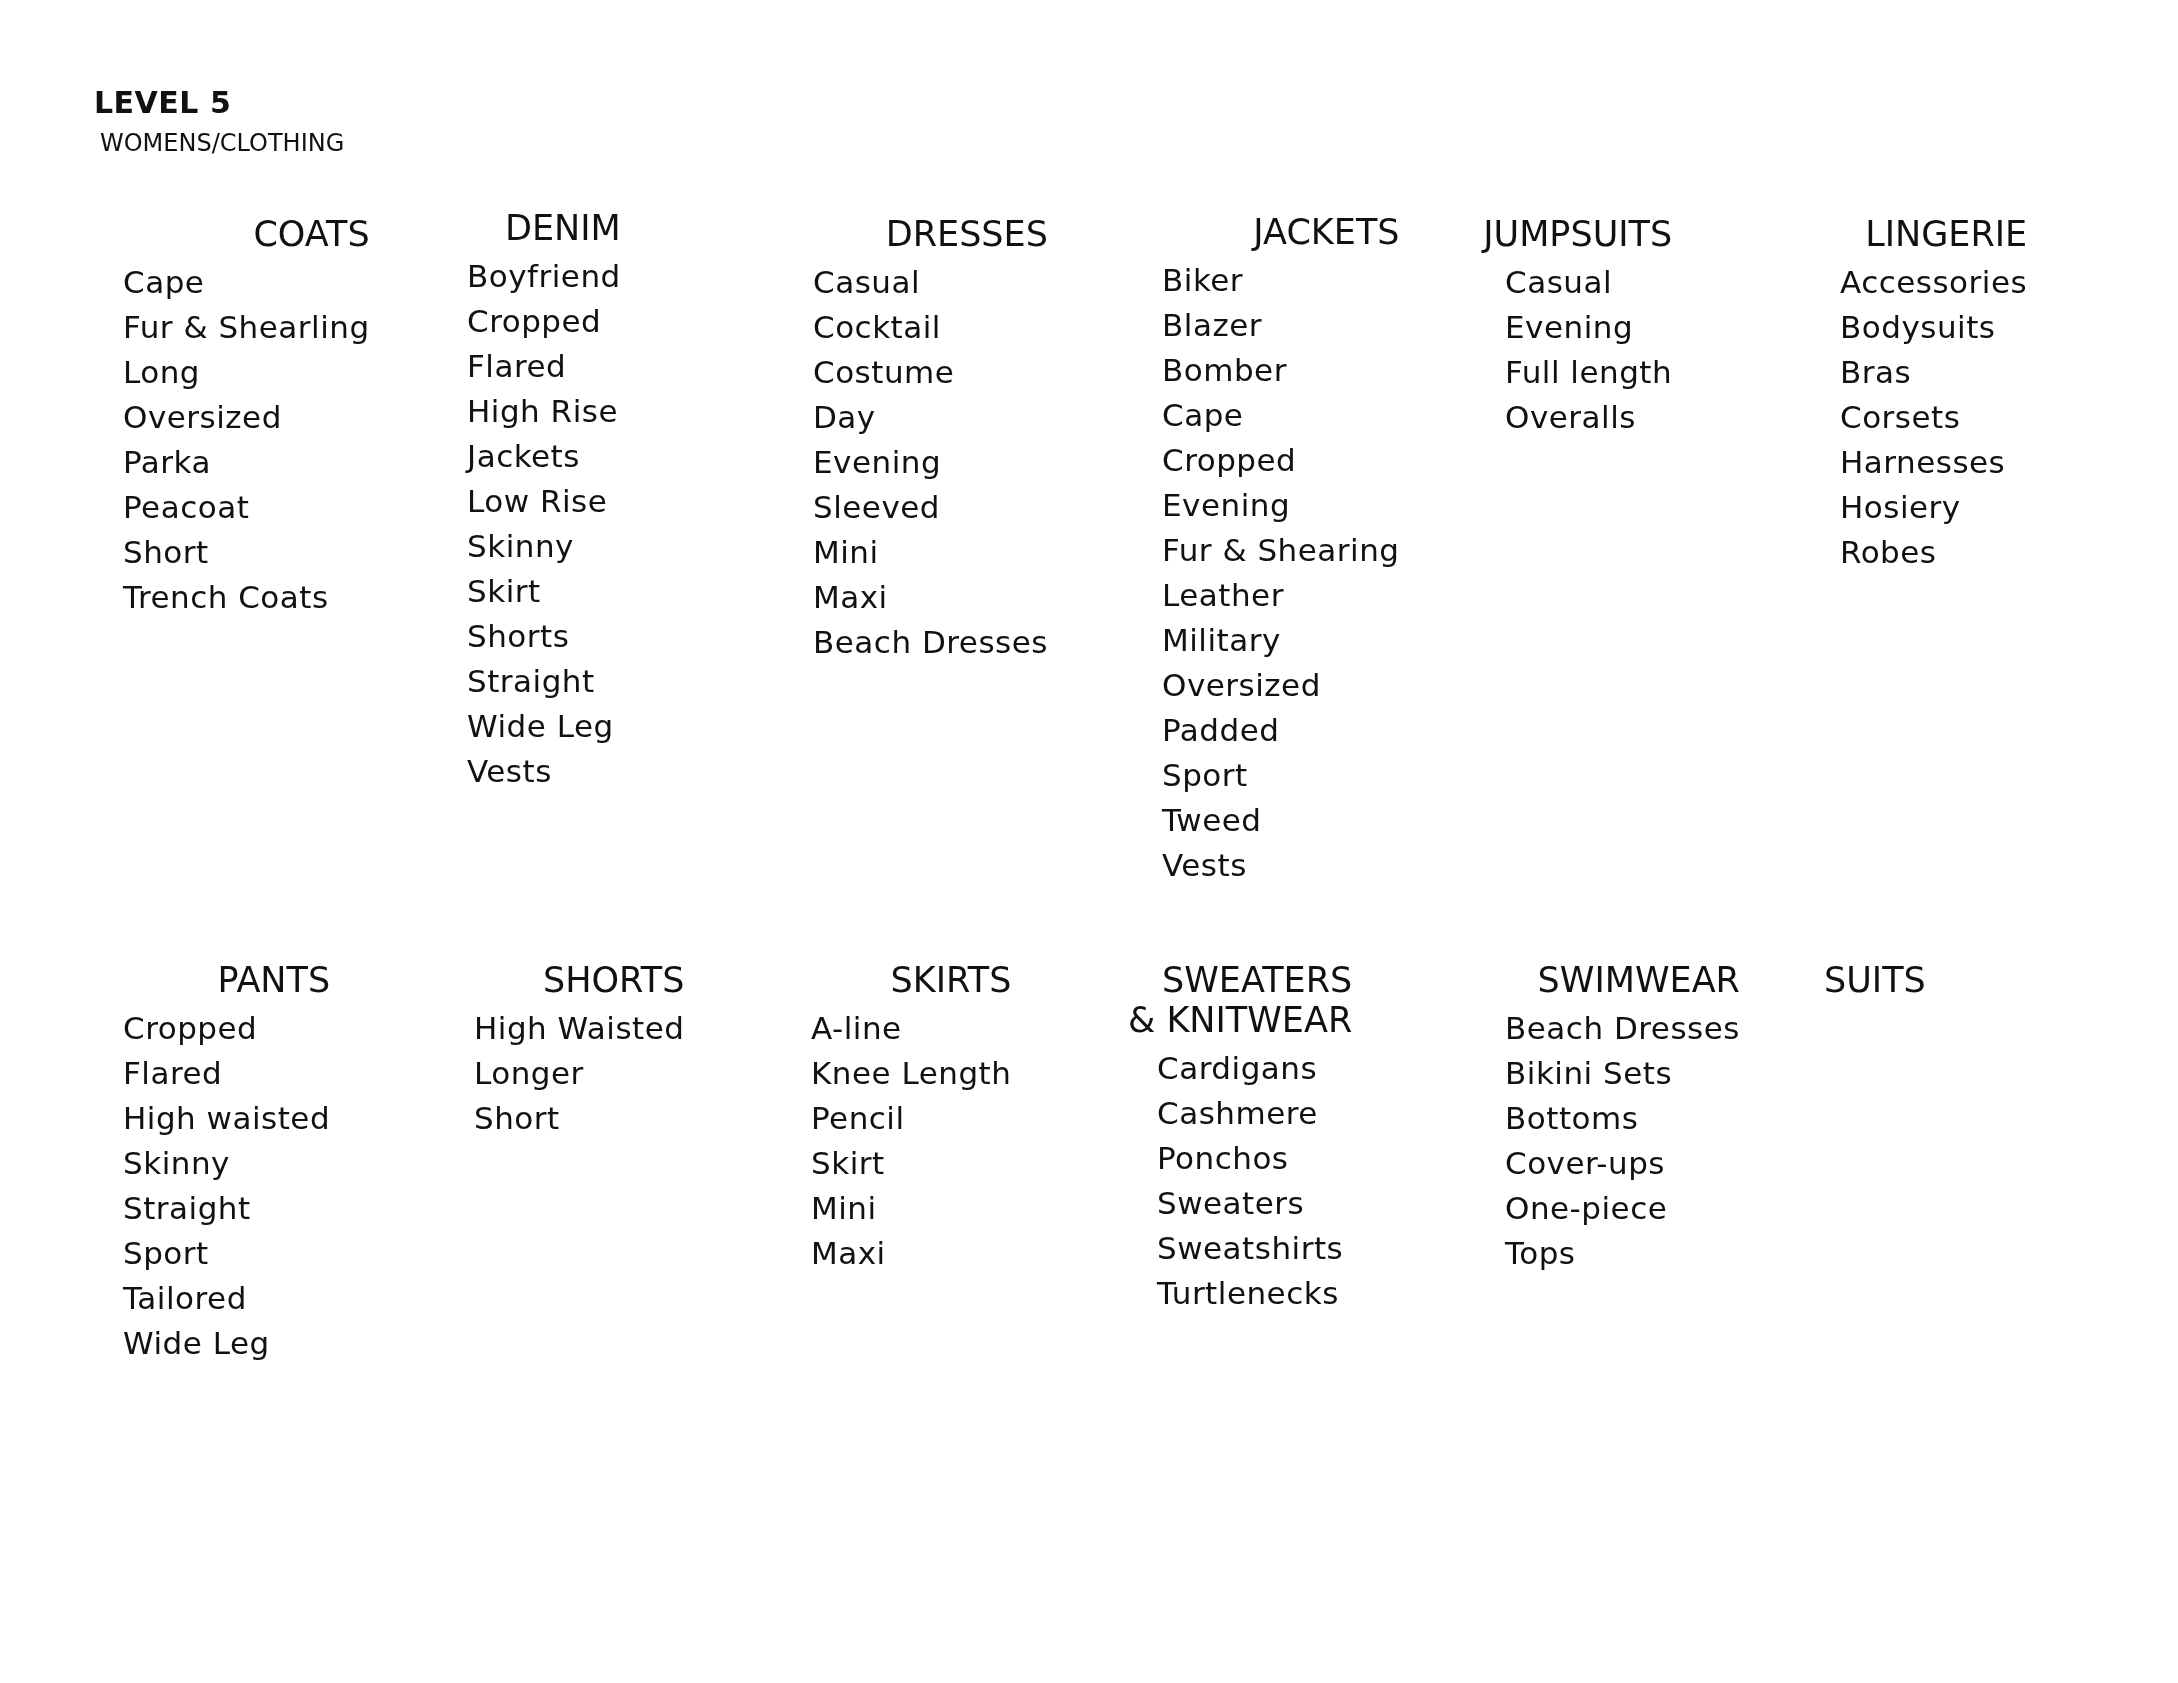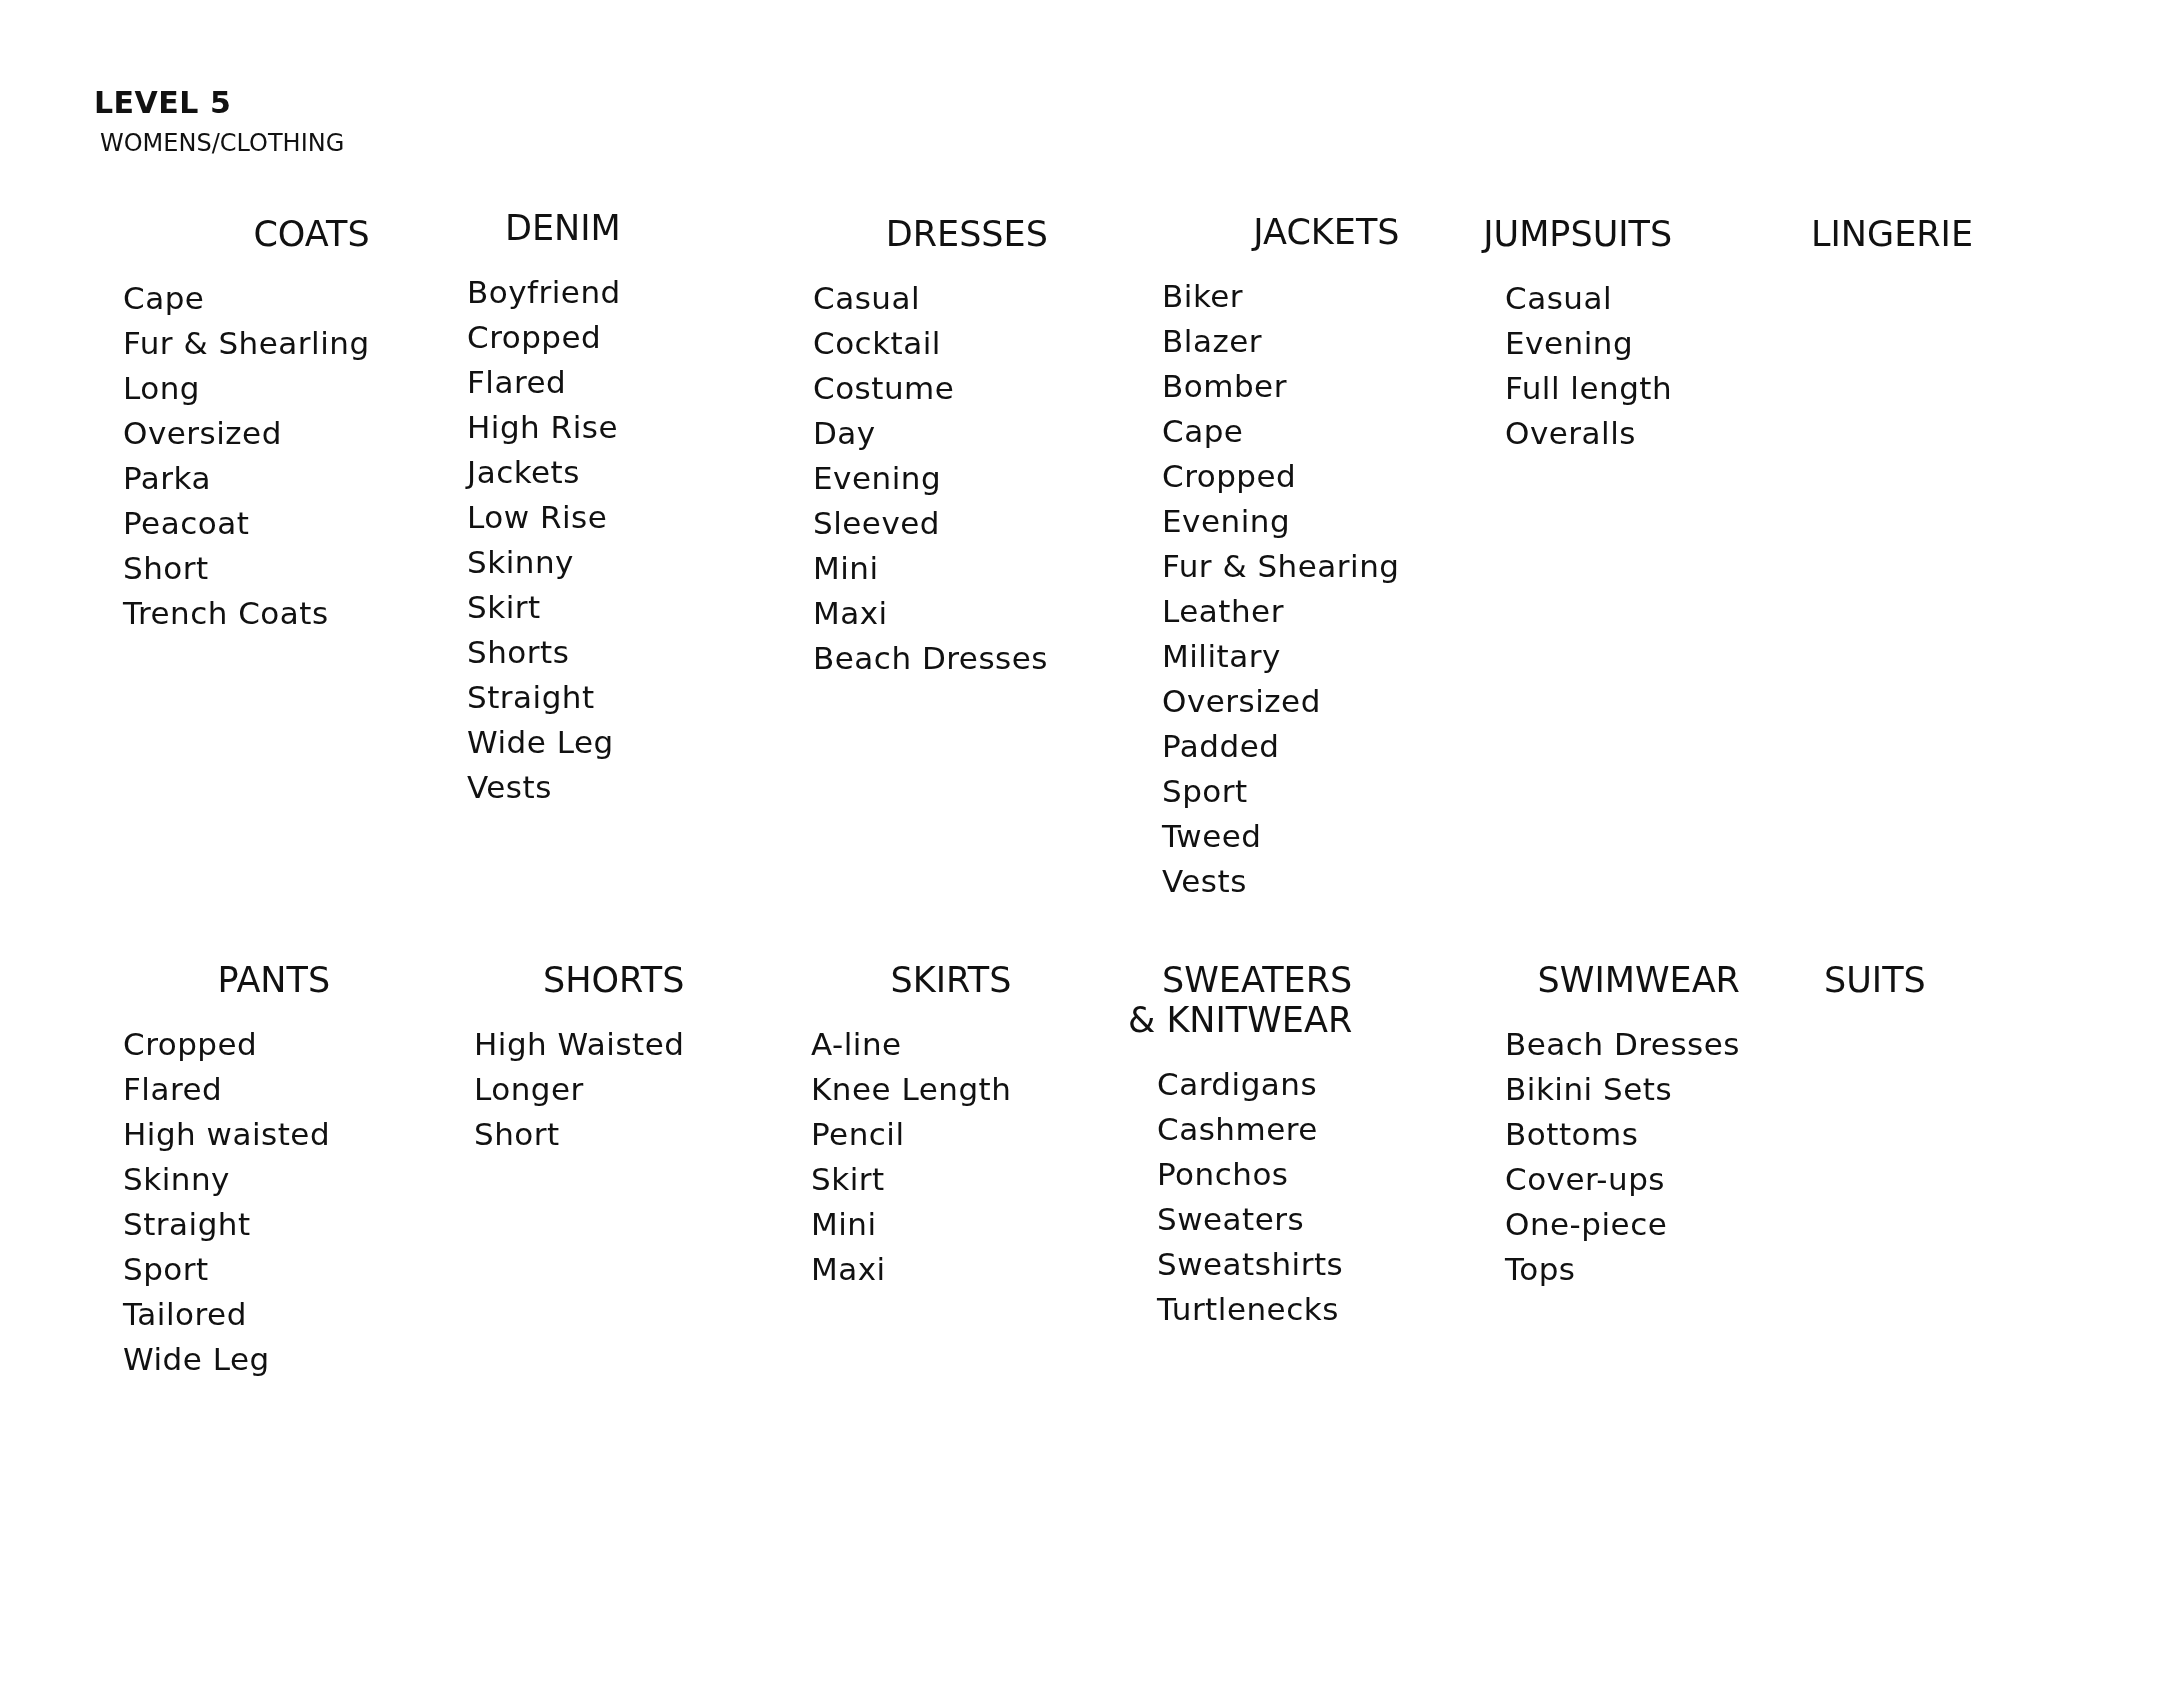--- a/index.html
+++ b/index.html
@@ -1,21 +1,21 @@
 <!DOCTYPE html>
 <html><head>
 <meta charset="utf-8">
 <style>
   html,body{margin:0;padding:0;background:#fff;}
   body{width:2178px;height:1683px;position:relative;overflow:hidden;color:#111;font-family:"DejaVu Sans",sans-serif;}
   .level{position:absolute;left:94px;top:85px;font-size:30px;font-weight:bold;letter-spacing:0.5px;}
   .section{position:absolute;left:100px;top:129px;font-size:24px;}
   .col{position:absolute;}
   .col .hdr{font-size:35px;line-height:40px;white-space:nowrap;text-align:right;}
-  .col ul{list-style:none;margin:22px 0 0 0;padding:0 0 0 29px;}
+  .col ul{list-style:none;margin:6px 0 0 0;padding:0 0 0 29px;}
   .col li{font-size:31px;line-height:45px;white-space:nowrap;letter-spacing:0.5px;}
 </style>
 </head>
 <body>
 
 <div class="level">LEVEL 5</div>
 <div class="section">WOMENS/CLOTHING</div>
 
 <div id="cols">
     <div class="col" style="left: 94px; top: 214px;">
@@ -85,20 +85,29 @@
       <div class="hdr">JUMPSUITS</div>
       <ul>
         <li>Casual</li>
         <li>Evening</li>
         <li>Full length</li>
         <li>Overalls</li>
       </ul>
     </div>
     <div class="col" style="left: 1811px; top: 214px;">
       <div class="hdr">LINGERIE</div>
+      <ul>
+        <li>Accessories</li>
+        <li>Bodysuits</li>
+        <li>Bras</li>
+        <li>Corsets</li>
+        <li>Harnesses</li>
+        <li>Hosiery</li>
+        <li>Robes</li>
+      </ul>
     </div>
     <div class="col" style="left: 94px; top: 960px;">
       <div class="hdr">PANTS</div>
       <ul>
         <li>Cropped</li>
         <li>Flared</li>
         <li>High waisted</li>
         <li>Skinny</li>
         <li>Straight</li>
         <li>Sport</li>

